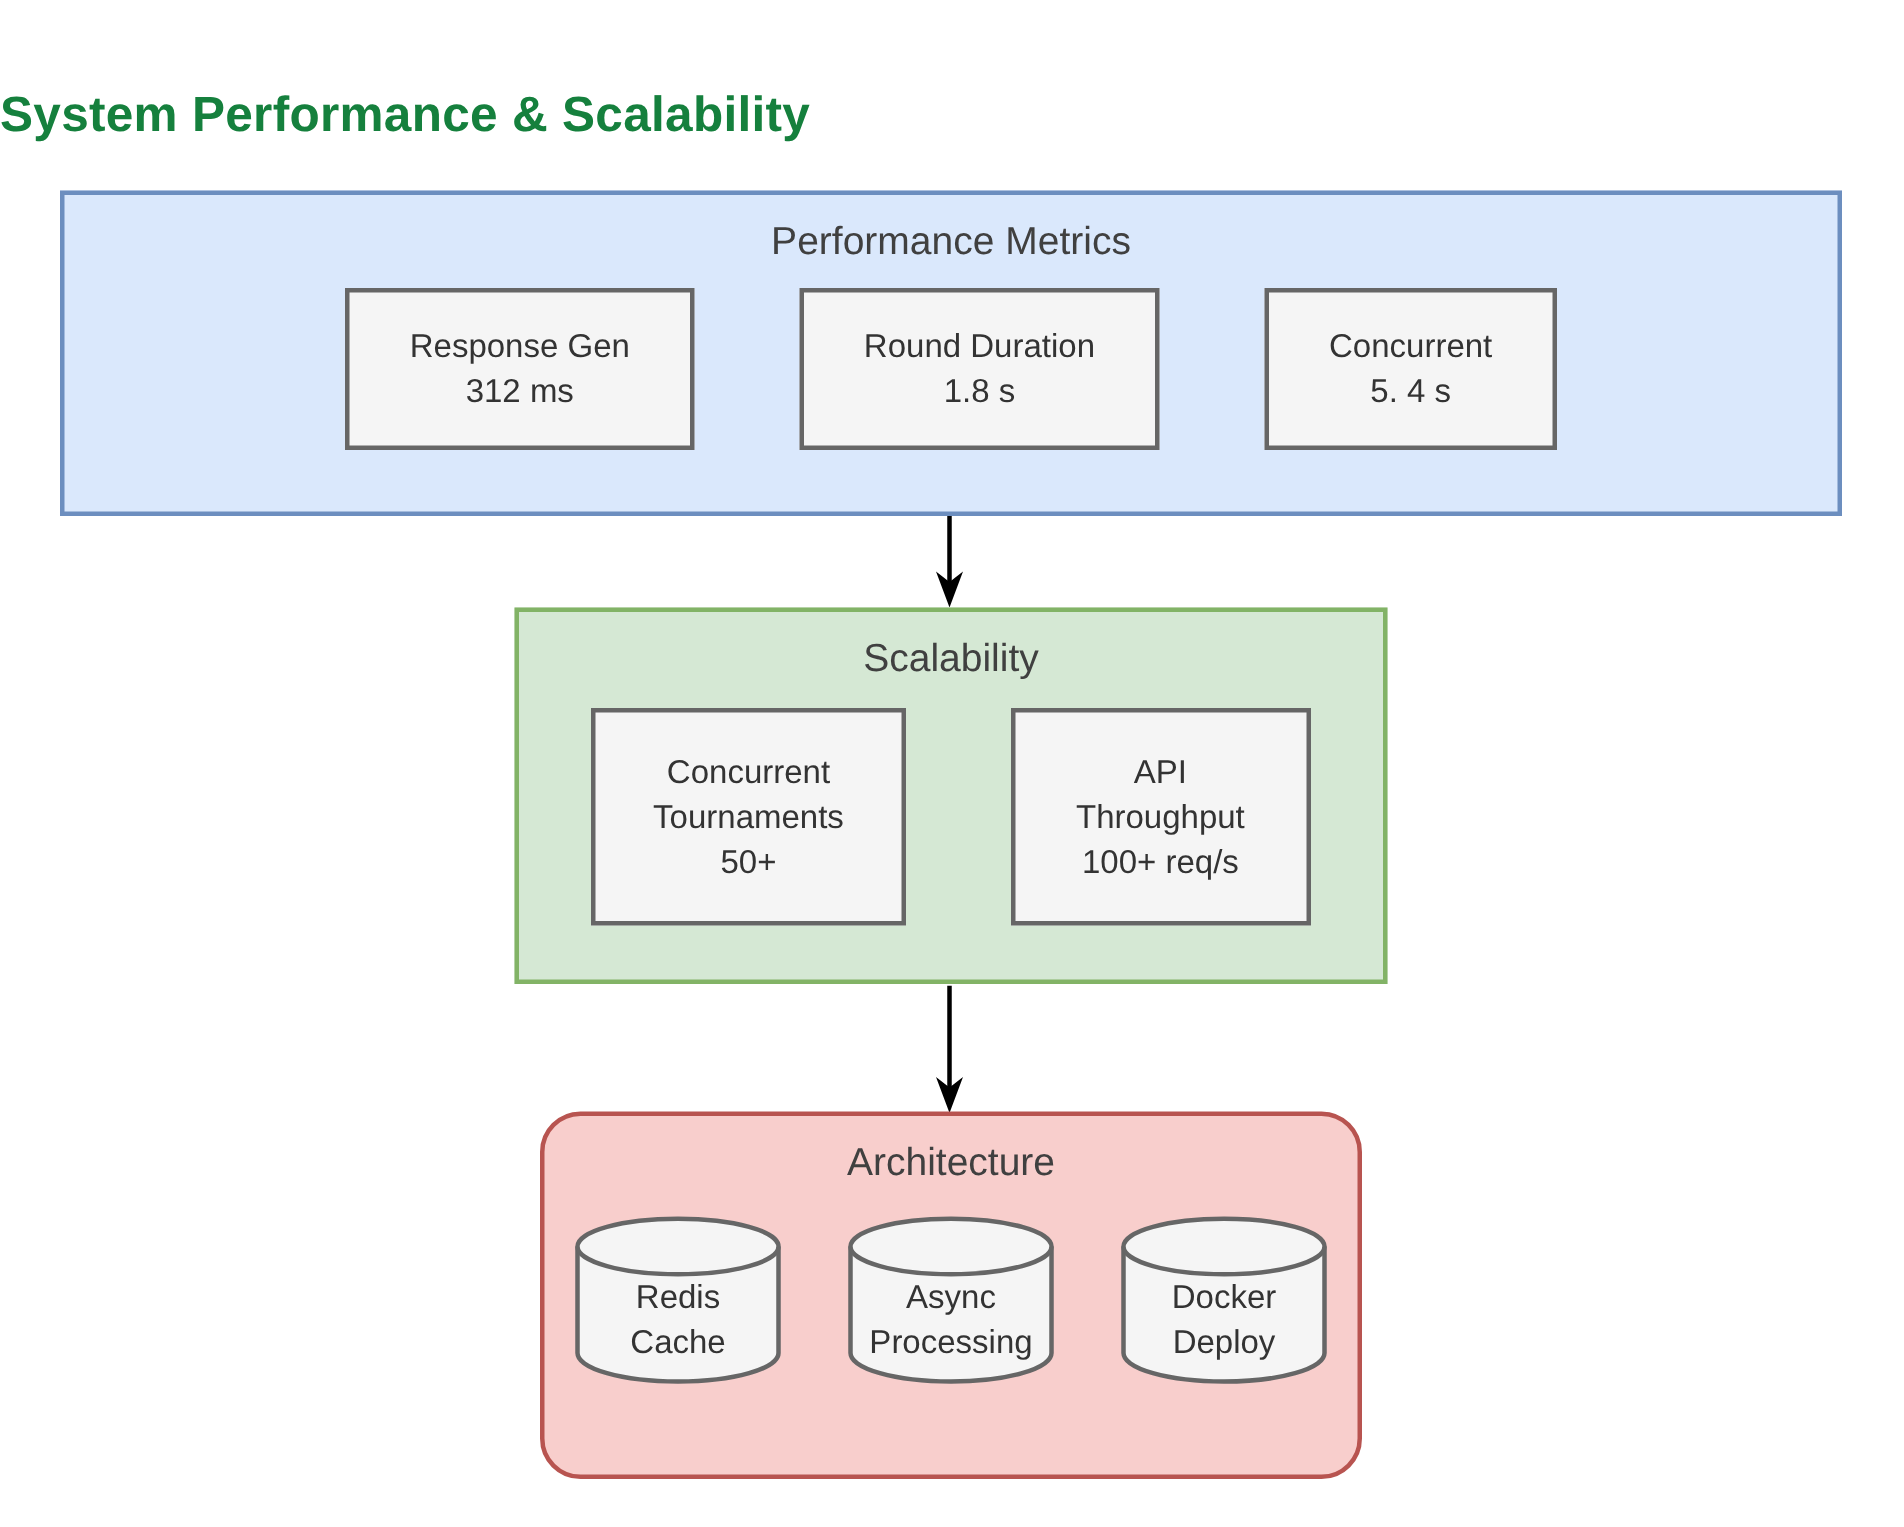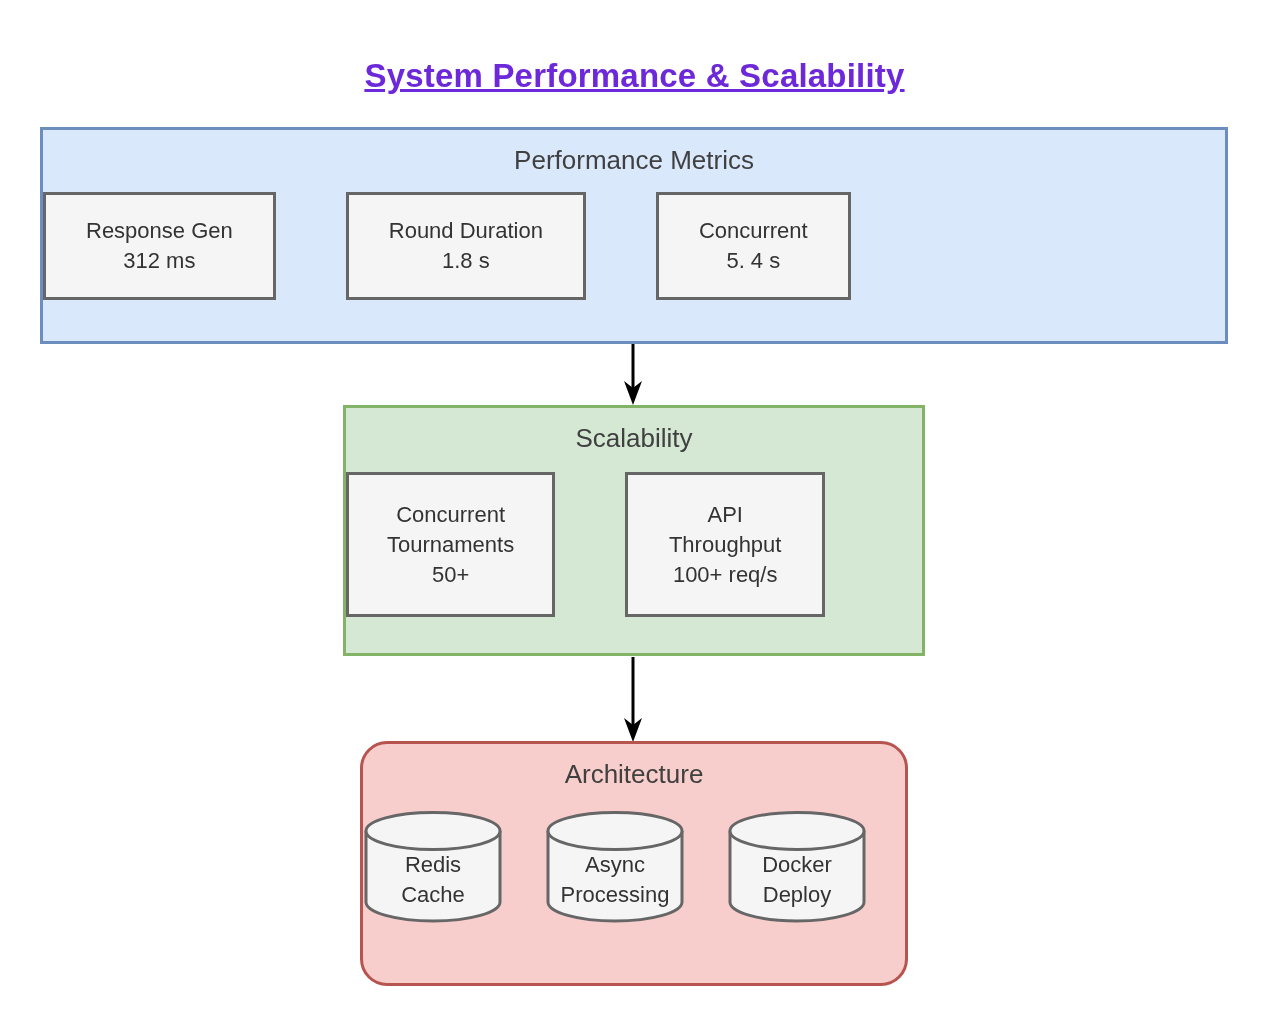--- a/index.html
+++ b/index.html
@@ -8,24 +8,23 @@
     width: 1269px; height: 1018px;
     font-family: "Liberation Sans", sans-serif;
     position: relative;
     overflow: hidden;
   }
   .canvas { position: absolute; inset: 0; }
 
   .diagram-title {
     position: absolute;
     top: 57px; left: 0; width: 100%;
-    text-align: center;
-    font-size: 33px; font-weight: bold; color: #6d28d9;
+    text-align: left;
+    font-size: 33px; font-weight: bold; color: #15803d;
     letter-spacing: 0.2px;
-    text-decoration: underline;
   }
 
   .section {
     position: absolute;
     border-style: solid;
     border-width: 3px;
   }
   .section-label {
     margin-top: 12px;
     text-align: center;
@@ -41,20 +40,21 @@
     left: 343px; top: 405px; width: 582px; height: 251px;
     background: #d5e8d4; border-color: #82b366;
   }
   .section-architecture {
     left: 360px; top: 741px; width: 548px; height: 245px;
     background: #f8cecc; border-color: #b85450; border-radius: 27px;
   }
 
   .node-row {
     display: flex;
+    justify-content: center;
     align-items: flex-start;
   }
   .section-performance .node-row { margin-top: 14px; gap: 70px; }
   .section-scalability .node-row { margin-top: 16px; gap: 70px; }
   .section-architecture .node-row { margin-top: 18px; gap: 42px; }
 
   .node-box {
     background: #f5f5f5;
     border: 3px solid #666666;
     display: flex;

